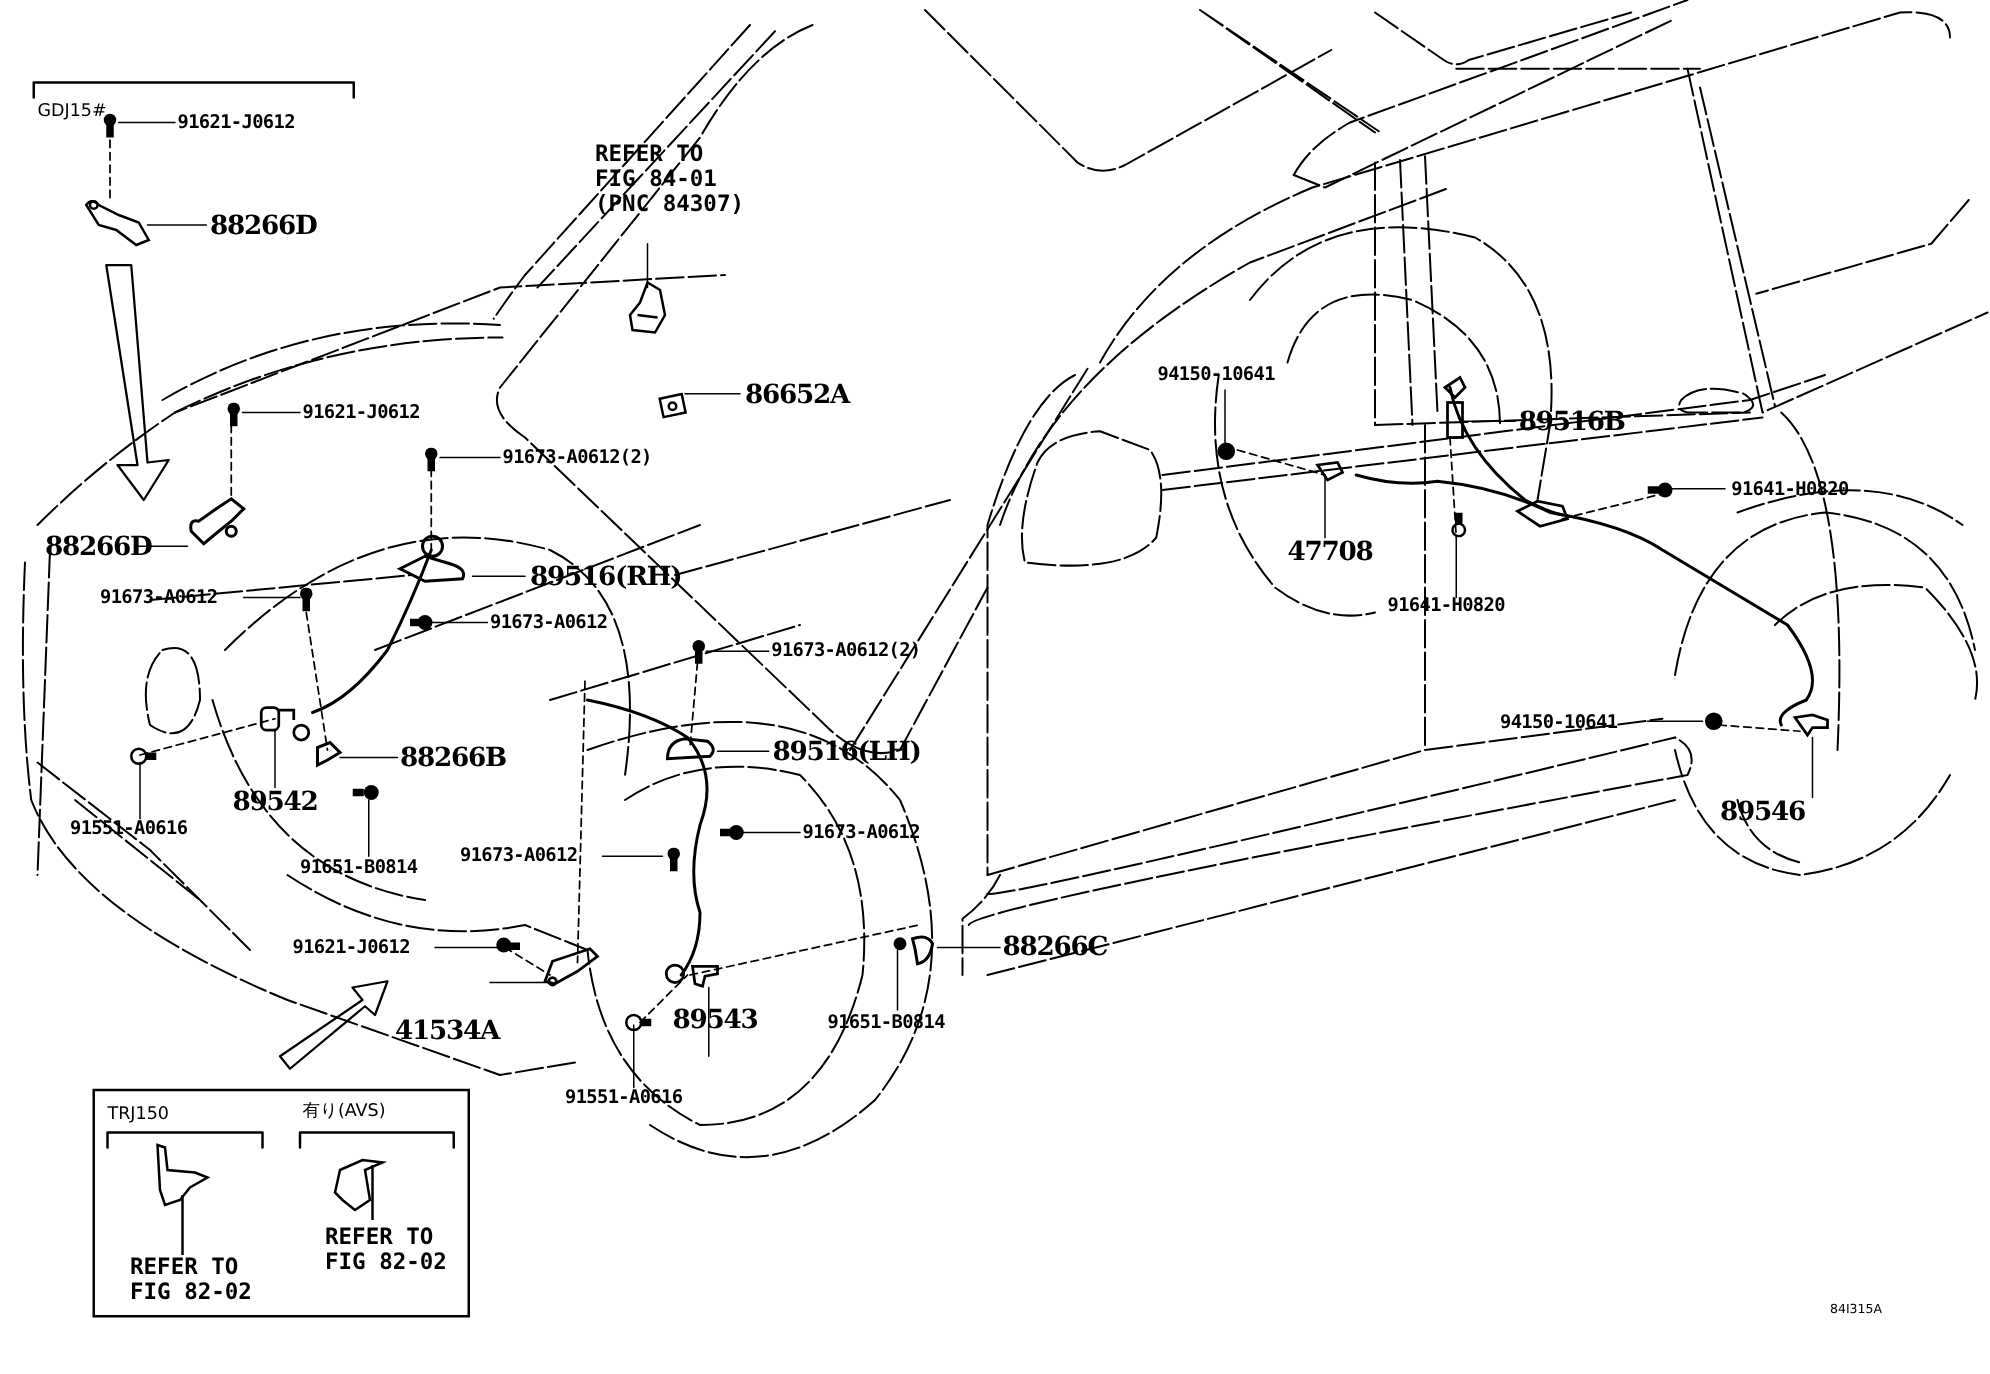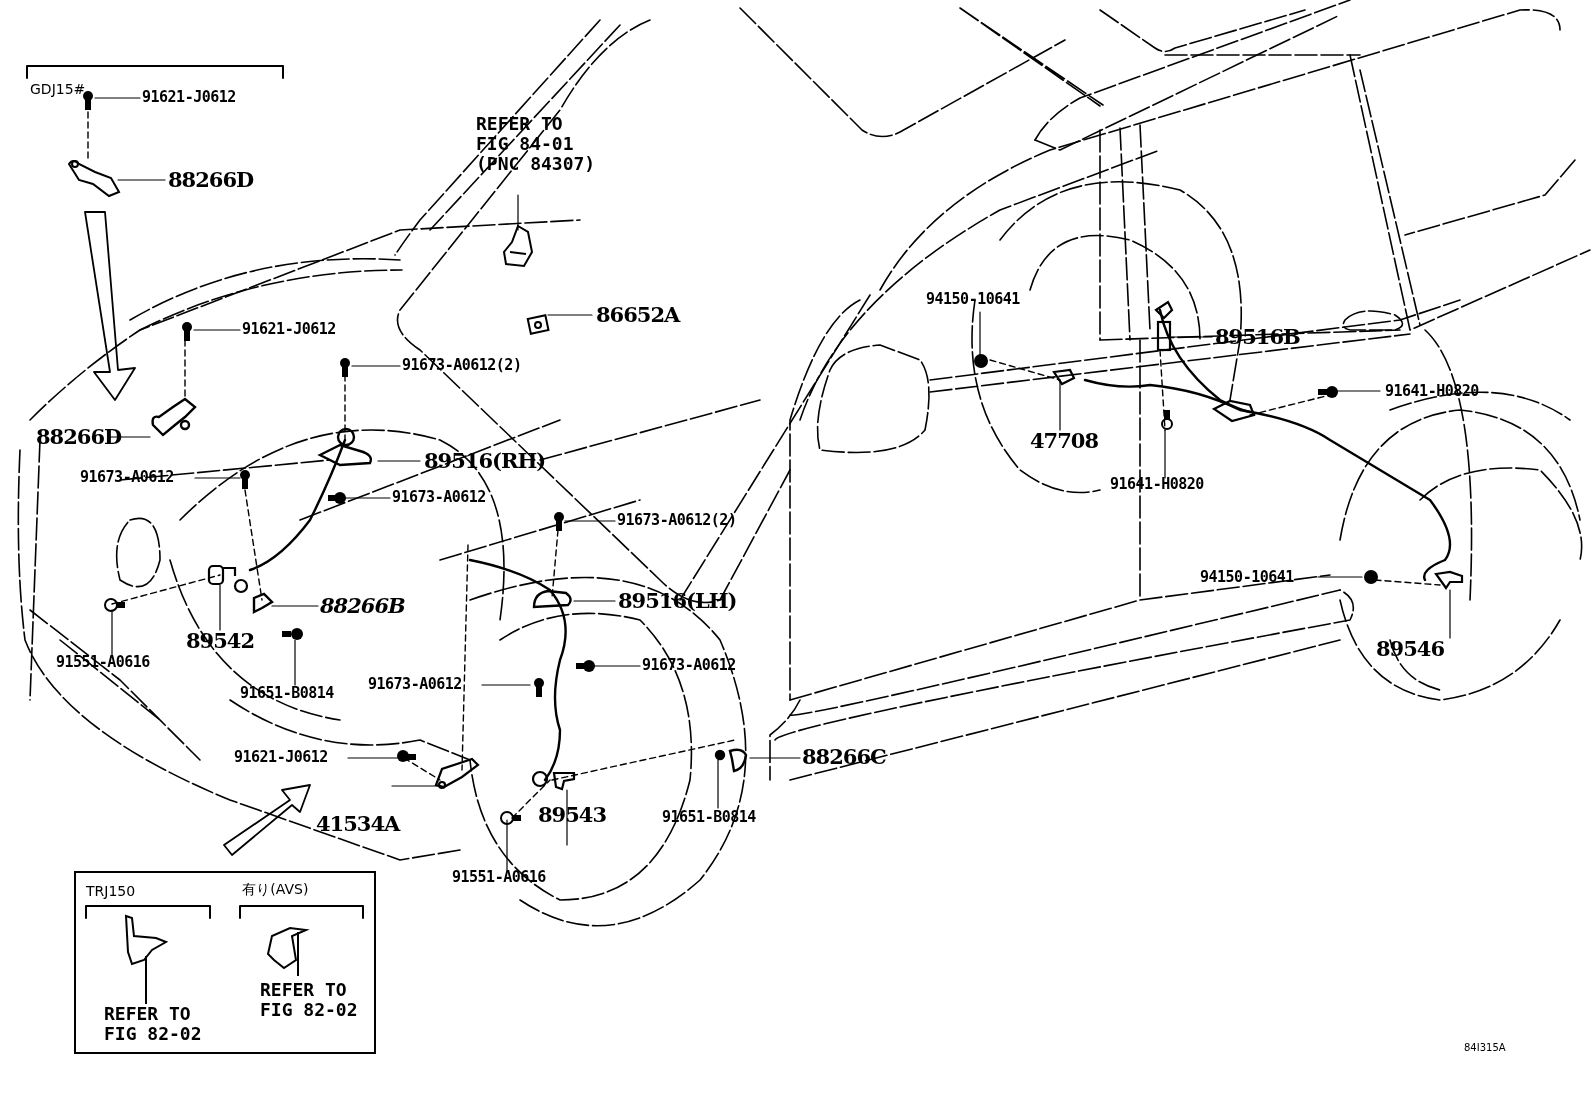--- a/index.html
+++ b/index.html
@@ -354,21 +354,21 @@
 </div>
 
 <div class="lbl pn-big" style="left:596px;top:304px;">86652A</div>
 <div class="lbl pn" style="left:242px;top:322px;">91621-J0612</div>
 <div class="lbl pn" style="left:402px;top:358px;">91673-A0612(2)</div>
 <div class="lbl pn-big" style="left:36px;top:426px;">88266D</div>
 <div class="lbl pn-big" style="left:424px;top:450px;">89516(RH)</div>
 <div class="lbl pn" style="left:80px;top:470px;">91673-A0612</div>
 <div class="lbl pn" style="left:392px;top:490px;">91673-A0612</div>
 <div class="lbl pn" style="left:617px;top:513px;">91673-A0612(2)</div>
-<div class="lbl pn-big" style="left:320px;top:595px;font-style:italic;">88266B</div>
+<div class="lbl pn-big" style="left:320px;top:595px;">88266B</div>
 <div class="lbl pn-big" style="left:618px;top:590px;">89516(LH)</div>
 <div class="lbl pn-big" style="left:186px;top:630px;">89542</div>
 <div class="lbl pn" style="left:56px;top:655px;">91551-A0616</div>
 <div class="lbl pn" style="left:642px;top:658px;">91673-A0612</div>
 <div class="lbl pn" style="left:240px;top:686px;">91651-B0814</div>
 <div class="lbl pn" style="left:368px;top:677px;">91673-A0612</div>
 <div class="lbl pn" style="left:234px;top:750px;">91621-J0612</div>
 <div class="lbl pn-big" style="left:316px;top:774px;margin-top:39px;">41534A</div>
 <div class="lbl pn-big" style="left:802px;top:746px;">88266C</div>
 <div class="lbl pn" style="left:662px;top:810px;">91651-B0814</div>

